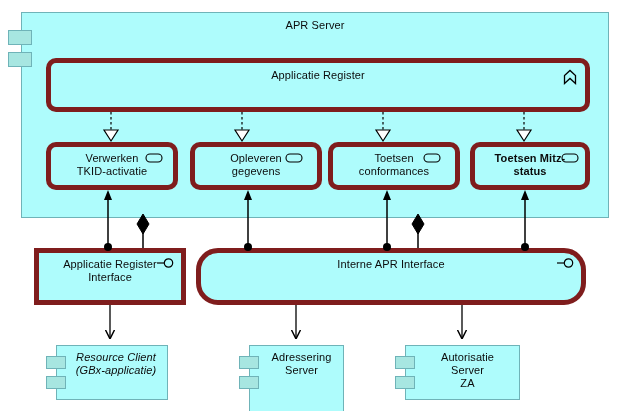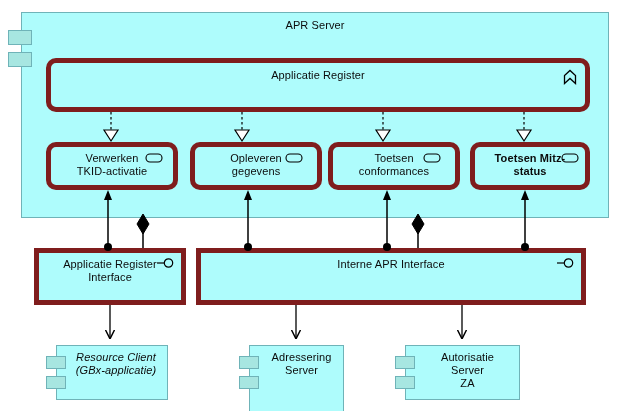--- a/index.html
+++ b/index.html
@@ -126,21 +126,21 @@
 
   <div class="box" style="left:34px; top:248px; width:152px; height:57px;">
     <div class="label label-top" style="padding:0 6px;">Applicatie Register
 Interface</div>
     <svg class="icon" width="20" height="12" viewBox="0 0 20 12" style="right:5px; top:4px;">
       <line x1="1" y1="6" x2="8" y2="6" stroke="#000000" stroke-width="1.2"></line>
       <circle cx="12.5" cy="6" r="4.2" fill="none" stroke="#000000" stroke-width="1.2"></circle>
     </svg>
   </div>
 
-  <div class="box" style="left:196px; top:248px; width:390px; height:57px;">
+  <div class="box" style="left:196px; top:248px; width:390px; height:57px;border-radius:22px;">
     <div class="label label-top">Interne APR Interface</div>
     <svg class="icon" width="20" height="12" viewBox="0 0 20 12" style="right:5px; top:4px;">
       <line x1="1" y1="6" x2="8" y2="6" stroke="#000000" stroke-width="1.2"></line>
       <circle cx="12.5" cy="6" r="4.2" fill="none" stroke="#000000" stroke-width="1.2"></circle>
     </svg>
   </div>
 
   <div class="box node-box" style="left:56px; top:345px; width:112px; height:55px;font-style:italic;">
     <div class="label label-top" style="padding:0 2px; left:8px;">Resource Client
 (GBx-applicatie)</div>

